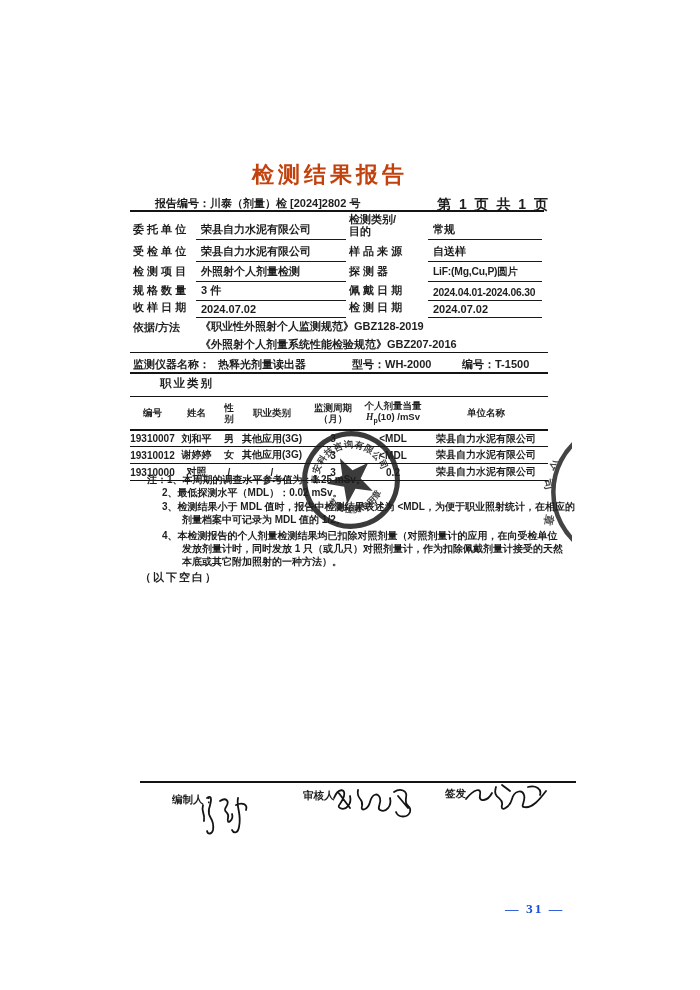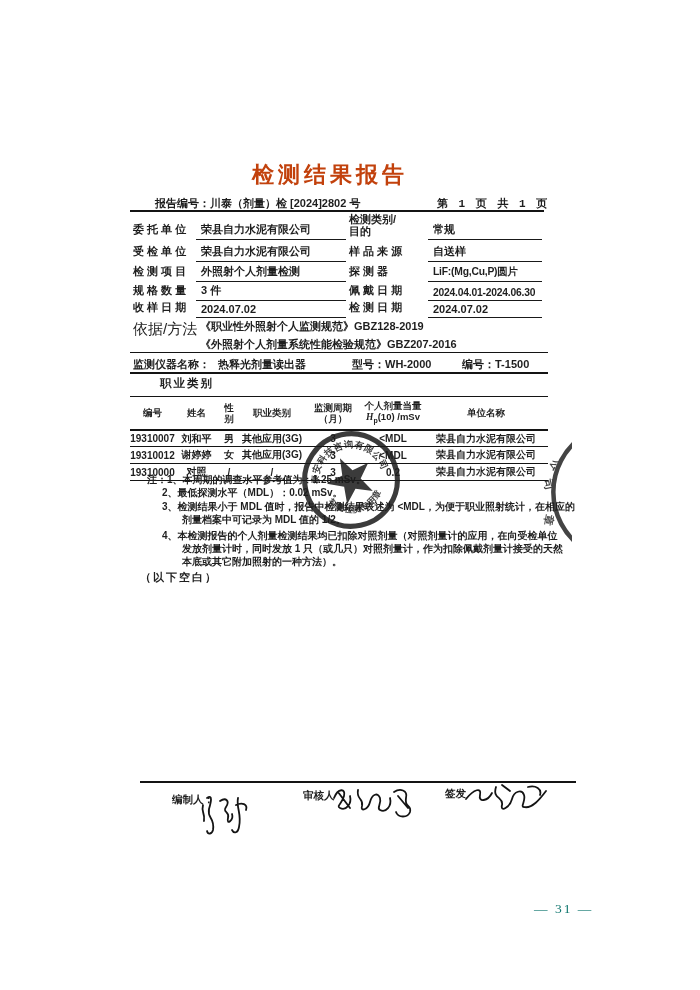--- a/index.html
+++ b/index.html
@@ -11,38 +11,38 @@
 
   
   .title {
     position:absolute; left:130px; top:160px; width:400px;
     text-align:center; font-size:22px; font-weight:bold; letter-spacing:4px;
     color:#c2410c;
   }
 
   
   .report-left { position:absolute; left:155px; top:196px; font-size:11px; font-weight:bold; white-space:nowrap; }
-  .report-right { position:absolute; left:437px; top:196px; font-size:11px; font-weight:bold; letter-spacing:2px; white-space:nowrap;font-family:Liberation Mono, monospace; }
+  .report-right { position:absolute; left:437px; top:196px; font-size:14px; font-weight:bold; letter-spacing:2px; white-space:nowrap; }
 
   .rule { position:absolute; background:#141414; }
 
   
   .form {
     position:absolute; left:130px; top:213px; width:412px;
     display:grid; grid-template-columns:66px 150px 82px 114px;
     grid-template-rows:27px 22px 20px 19px 17px;
   }
   .fl, .fv { font-size:11px; font-weight:bold; display:flex; align-items:flex-end; white-space:nowrap; }
   .fl { padding:0 0 3px 3px;text-align:right; }
   .fv { border-bottom:1px solid #191919; padding:0 0 2px 5px; overflow:hidden; }
   .fl2col { flex-direction:column; align-items:flex-start; justify-content:flex-end; line-height:12px; }
   .tight { font-size:10.3px; letter-spacing:-0.2px; }
 
   
-  .basis-label { position:absolute; left:133px; top:320px; font-size:15px; font-weight:normal; }
+  .basis-label { position:absolute; left:133px; top:320px; font-size:11px; font-weight:bold; }
   .basis-l1 { position:absolute; left:200px; top:319px; font-size:11px; font-weight:bold; white-space:nowrap; }
   .basis-l2 { position:absolute; left:200px; top:337px; font-size:11px; font-weight:bold; white-space:nowrap; }
   .instr { position:absolute; top:357px; font-size:11px; font-weight:bold; white-space:nowrap; }
 
   .results-heading { position:absolute; left:160px; top:376px; font-size:11.5px; font-weight:bold; letter-spacing:2px; }
 
   
   table.results {
     position:absolute; left:130px; top:396px; width:418px;
     border-collapse:collapse; table-layout:fixed; border-top:1.5px solid #141414;
@@ -70,21 +70,21 @@
   .blank-note { position:absolute; left:140px; top:570px; width:420px; text-align:left; font-size:11px; font-weight:bold; letter-spacing:2px; }
 
   
   .stamp-main { position:absolute; left:295px; top:424px; width:112px; height:112px; opacity:.86; }
   .stamp-side { position:absolute; left:528px; top:436px; width:44px; height:112px; opacity:.82; overflow:hidden; }
 
   
   .sign-label { position:absolute; font-size:10.5px; font-weight:bold; white-space:nowrap; }
   .sig { position:absolute; }
 
-  .page-number { position:absolute; left:534px; top:901px; font-size:13.5px; letter-spacing:2px; font-family:"Liberation Serif", serif; color:#0f766e; white-space:nowrap; }
+  .page-number { position:absolute; left:505px; top:901px; font-size:13.5px; letter-spacing:2px; font-family:"Liberation Serif", serif; color:#1d4ed8; white-space:nowrap;font-weight:bold; }
 </style>
 </head>
 <body>
 
 <div>
 
   <div class="title">检测结果报告</div>
 
   <div class="report-left">
     <span>报告编号：</span><span>川泰（剂量）检 [2024]2802 号</span>

